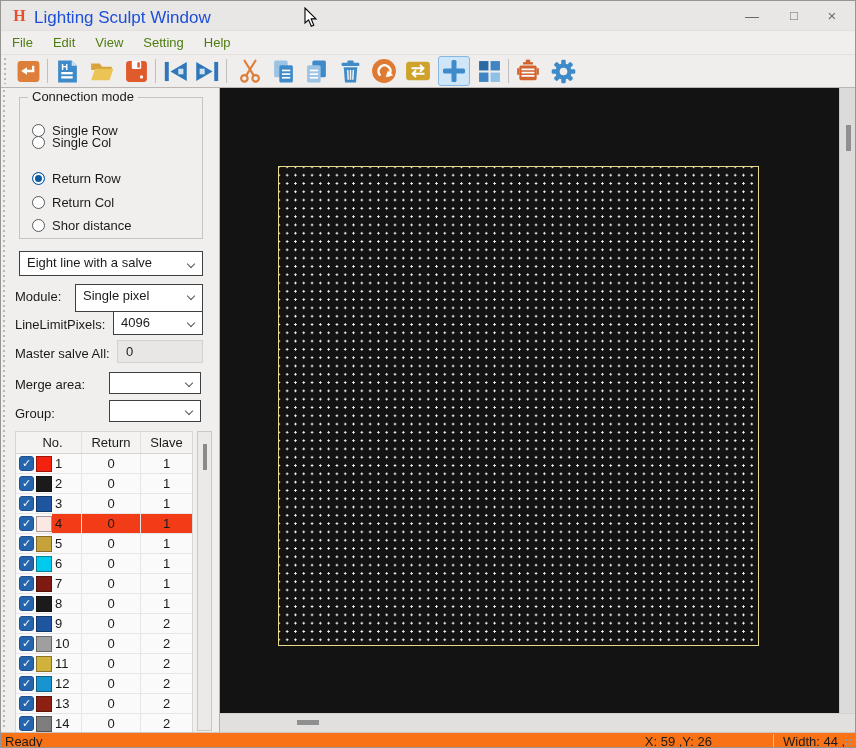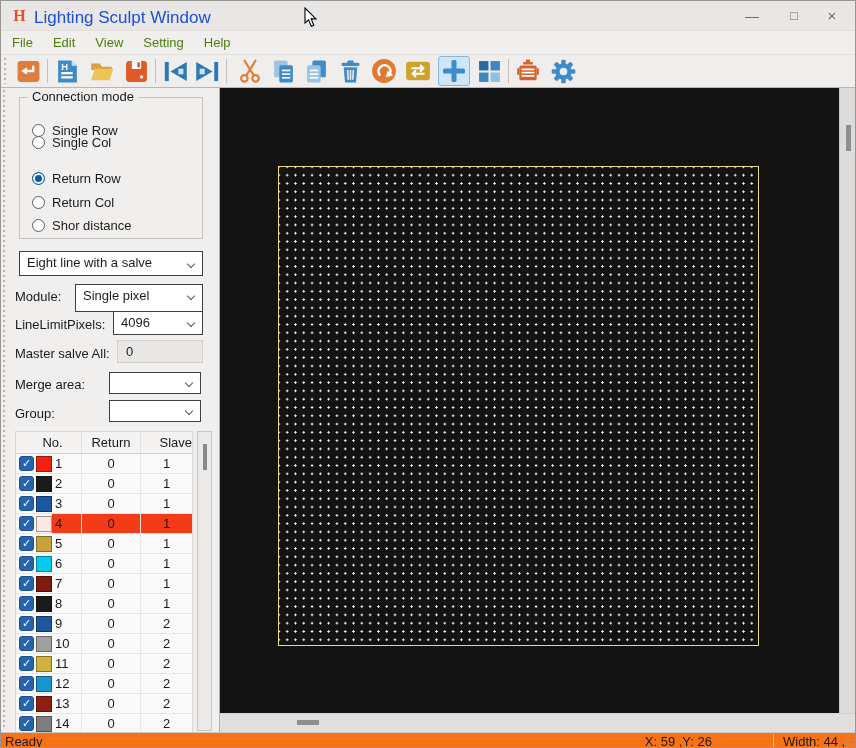--- a/index.html
+++ b/index.html
@@ -59,21 +59,21 @@
   .field-label{ position:absolute; left:14px; white-space:nowrap; }
   .text-input{ position:absolute; background:#e9e7e5; border:1px solid #d3d1cf; padding:3px 0 0 8px; }
 
   
   .dev-table{ position:absolute; left:14px; top:343px; width:178px; bottom:0; background:#fbfafa;
     border:1px solid #d8d6d4; border-bottom:none; overflow:hidden; }
   .thead{ display:flex; height:22px; background:#f4f3f2; border-bottom:1px solid #d5d3d1; }
   .th{ padding-top:3px;text-align:center; }
   .th.c-no{ width:65px; padding-left:8px; }
   .th.c-count{ width:59px; text-align:center; border-left:1px solid #e3e1df;}
-  .th.c-slave{ width:52px; text-align:right; border-left:1px solid #e3e1df;}
+  .th.c-slave{ width:52px; text-align:center; border-left:1px solid #e3e1df;}
   .trow{ display:flex; height:20px; border-bottom:1px solid #e8e6e4; align-items:stretch; background:#fbfafa;}
   .cell{ display:flex; align-items:center; }
   .cell.c-no{ width:65px; padding-left:3px; }
   .cell.c-count{ width:59px; justify-content:center; border-left:1px solid #e8e6e4; }
   .cell.c-slave{ width:52px; justify-content:center; border-left:1px solid #e8e6e4; }
   .cbx{ width:15px; height:15px; border-radius:3px; background:#2565ae; border:1px solid #1d4f8c;
     color:#fff; font-size:11px; line-height:13px; text-align:center; flex:0 0 auto;}
   .swatch{ width:16px; height:16px; margin-left:2px; border:1px solid rgba(0,0,0,0.35); flex:0 0 auto;}
   .num{ flex:1; align-self:stretch; display:flex; align-items:center; padding-left:3px; }
   .trow.selected .num, .trow.selected .cell.c-count, .trow.selected .cell.c-slave{ background:#f23b17; }

